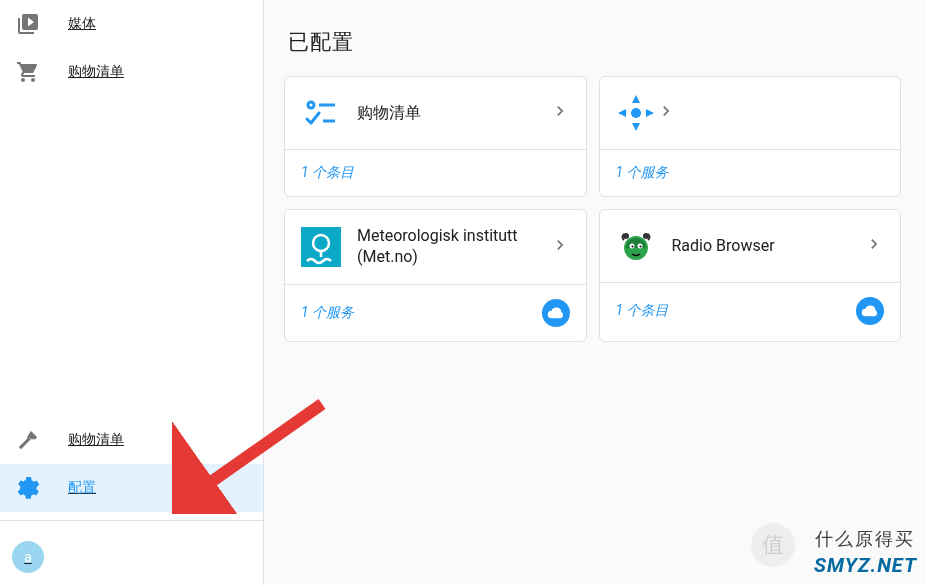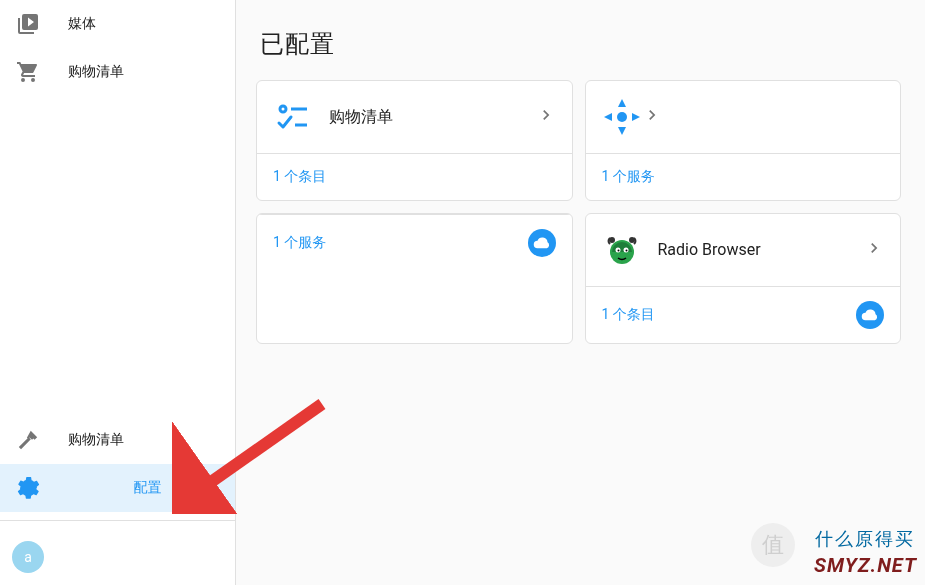--- a/index.html
+++ b/index.html
@@ -9,26 +9,27 @@
       height: 585px;
       overflow: hidden;
       display: flex;
       background: #fff;
       color: #212121;
       position: relative;
     }
 
     
     .sidebar {
-      width: 236px;
+      width: 264px;
       height: 100%;
       display: flex;
       flex-direction: column;
       border-right: 1px solid #e0e0e0;
       background: #fff;
+      text-decoration: underline;
     }
     .sidebar-top {
       flex: 1 1 auto;
     }
     .sidebar-bottom {
       flex: 0 0 auto;
     }
     .sidebar-item {
       display: flex;
       align-items: center;
@@ -48,21 +49,20 @@
       color: #757575;
       flex-shrink: 0;
     }
     .sidebar-item .slabel {
       margin-left: 28px;
       font-weight: 500;
       flex: 1;
     }
     .sidebar-item.active {
       background: #e3f2fd;
-      text-align: center;
     }
     .sidebar-item.active .sicon { color: #2196F3; }
     .sidebar-item.active .slabel { color: #2196F3; }
     .sidebar-divider {
       height: 1px;
       background: #e0e0e0;
       margin: 8px 0;
     }
     .badge {
       background: #ff9800;
@@ -92,21 +92,21 @@
     .avatar + .slabel { margin-left: 20px; }
 
     
     .content {
       flex: 1;
       padding: 16px 24px 24px 20px;
       background: #fafafa;
       overflow: auto;
     }
     .page-title {
-      font-size: 24px;
+      font-size: 21px;
       font-weight: 400;
       margin: 12px 0 20px 4px;
       letter-spacing: 1px;
       color: #212121;
     }
 
     .card-grid {
       display: grid;
       grid-template-columns: 1fr 1fr;
       gap: 12px;
@@ -146,20 +146,21 @@
       border-top: 1px solid #e0e0e0;
       padding: 14px 16px;
       display: flex;
       align-items: center;
       justify-content: space-between;
     }
     .card-meta {
       color: #2196F3;
       font-size: 14px;
       cursor: pointer;
+      font-style: italic;
     }
     .cloud-badge {
       width: 28px;
       height: 28px;
       border-radius: 50%;
       background: #2196F3;
       display: flex;
       align-items: center;
       justify-content: center;
       color: #fff;
@@ -174,32 +175,32 @@
       height: 120px;
       pointer-events: none;
       z-index: 10;
     }
 
     
     .watermark {
       position: absolute;
       right: 8px;
       bottom: 8px;
-      color: #7f1d1d;
+      color: #0369a1;
       font-size: 20px;
       font-weight: 700;
       letter-spacing: 1px;
       pointer-events: none;
       font-style: italic;
     }
     .watermark-zh {
       position: absolute;
       right: 10px;
       bottom: 34px;
-      color: #0369a1;
+      color: #404040;
       font-size: 18px;
       pointer-events: none;
       letter-spacing: 2px;
     }
     .watermark-circle {
       position: absolute;
       right: 130px;
       bottom: 18px;
       width: 44px;
       height: 44px;
@@ -313,20 +314,36 @@
               <path fill="currentColor" d="M8.59 16.59 13.17 12 8.59 7.41 10 6l6 6-6 6-1.41-1.41Z"></path>
             </svg>
         </span>
       </div>
       <div class="card-bottom">
         <span class="card-meta">1 个服务</span>
       </div>
     </div>
 
     <div class="card">
+      <div class="card-top">
+        <span class="card-icon">
+          <svg width="40" height="40" viewBox="0 0 40 40">
+            <rect width="40" height="40" fill="#0aa9c8"></rect>
+            <circle cx="20" cy="16" r="8" fill="none" stroke="#fff" stroke-width="2.5"></circle>
+            <line x1="20" y1="24" x2="20" y2="30" stroke="#fff" stroke-width="2.5"></line>
+            <path d="M6 34 q4 -4 8 0 t8 0 t8 0" fill="none" stroke="#fff" stroke-width="2.5"></path>
+          </svg>
+        </span>
+        <div class="card-title-wrap">Meteorologisk institutt (Met.no)</div>
+        <span class="chevron">
+          <svg width="20" height="20" viewBox="0 0 24 24">
+              <path fill="currentColor" d="M8.59 16.59 13.17 12 8.59 7.41 10 6l6 6-6 6-1.41-1.41Z"></path>
+            </svg>
+        </span>
+      </div>
       <div class="card-bottom">
         <span class="card-meta">1 个服务</span>
         <span class="cloud-badge">
           <svg width="18" height="18" viewBox="0 0 24 24">
               <path fill="currentColor" d="M6 19a5 5 0 0 1 0-10 7 7 0 0 1 13.4 2A4.5 4.5 0 0 1 18.5 19H6Z"></path>
             </svg>
         </span>
       </div>
     </div>
 

